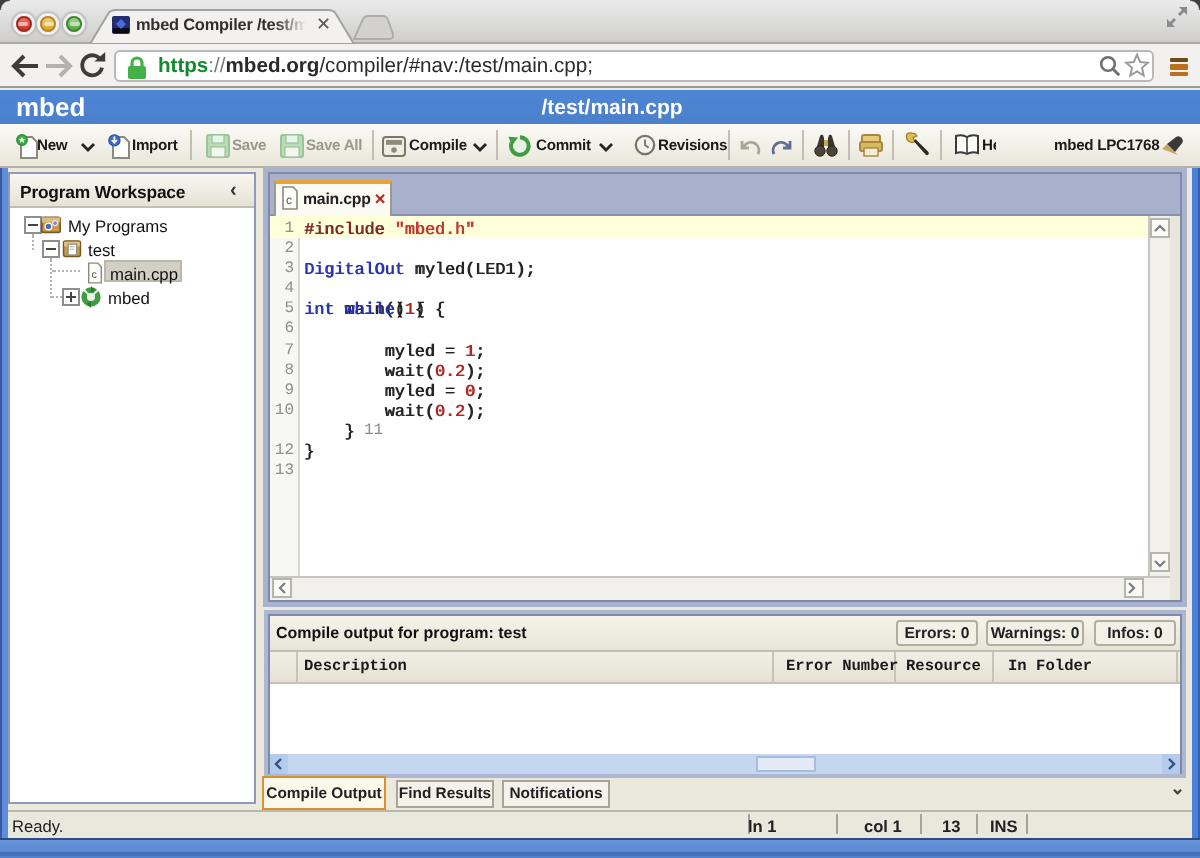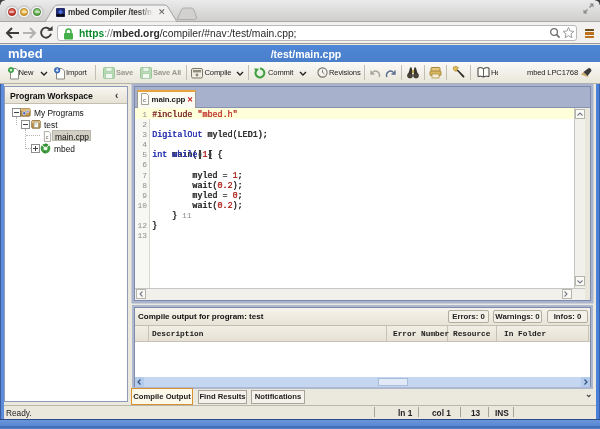--- a/index.html
+++ b/index.html
@@ -25,21 +25,21 @@
 #hamb div { width:9px; height:2.4px; background:#bc701c; margin-bottom:1px; border-radius:0.5px; }
 
 
 #mhead { left:0; top:45px; width:600px; height:17px; background:linear-gradient(#4e86d6,#4a7fca); }
 #mlogo { left:8px; top:46px; color:#fff; font-weight:bold; font-size:13px; letter-spacing:0; }
 #mtitle { left:0; top:48px; width:612px; text-align:center; color:#fff; font-weight:bold; font-size:10.5px; }
 
 
 #toolbar { left:0; top:62px; width:600px; height:22px;
   background:linear-gradient(#fbfaf6,#e9e6da); border-bottom:1px solid #b5b2a5; }
-.tbtxt { top:68px; font-size:7.6px; font-weight:normal; color:#1a1a1a; letter-spacing:-0.15px; }
+.tbtxt { top:68px; font-size:7.6px; font-weight:bold; color:#1a1a1a; letter-spacing:-0.15px; }
 .tbtxt.dis { color:#9a988d; font-weight:bold; }
 .tsep { top:65px; width:1px; height:15px; background:#c2bfb2; }
 
 
 #framL { left:0; top:84px; width:4px; height:335px; background:#5c8cda; border-left:1px solid #3c5a9e; }
 #framR { left:596px; top:84px; width:4px; height:335px; background:#4a80d8; border-right:1px solid #3560ac; }
 #framB { left:0; top:419px; width:600px; height:10px; background:linear-gradient(#6b95da,#4e80cf); border-top:1.5px solid #2b4b86; }
 #framB2 { left:0; top:426px; width:600px; height:2px; background:#466fb5; }
 
 
@@ -395,20 +395,20 @@
 <div class="abs" id="othumb"></div>
 
 <div class="abs" id="btab1">Compile Output</div>
 <div class="abs btab" style="left:198px; width:49px;">Find Results</div>
 <div class="abs btab" style="left:251px; width:54px;">Notifications</div>
 <div class="abs" id="bchev">⌄</div>
 
 <div class="abs" id="sbar"></div>
 <div class="abs" id="sready">Ready.</div>
 <div class="abs ssep" style="left:374px;"></div>
-<div class="abs stxt" style="left:398px;text-align:center;">ln 1</div>
+<div class="abs stxt" style="left:374px;text-align:center;">ln 1</div>
 <div class="abs ssep" style="left:418px;"></div>
 <div class="abs stxt" style="left:432px;">col 1</div>
 <div class="abs ssep" style="left:460px;"></div>
 <div class="abs stxt" style="left:471px;">13</div>
 <div class="abs ssep" style="left:488px;"></div>
 <div class="abs stxt" style="left:495px;">INS</div>
 <div class="abs ssep" style="left:513px;"></div>
 
 </body></html>

